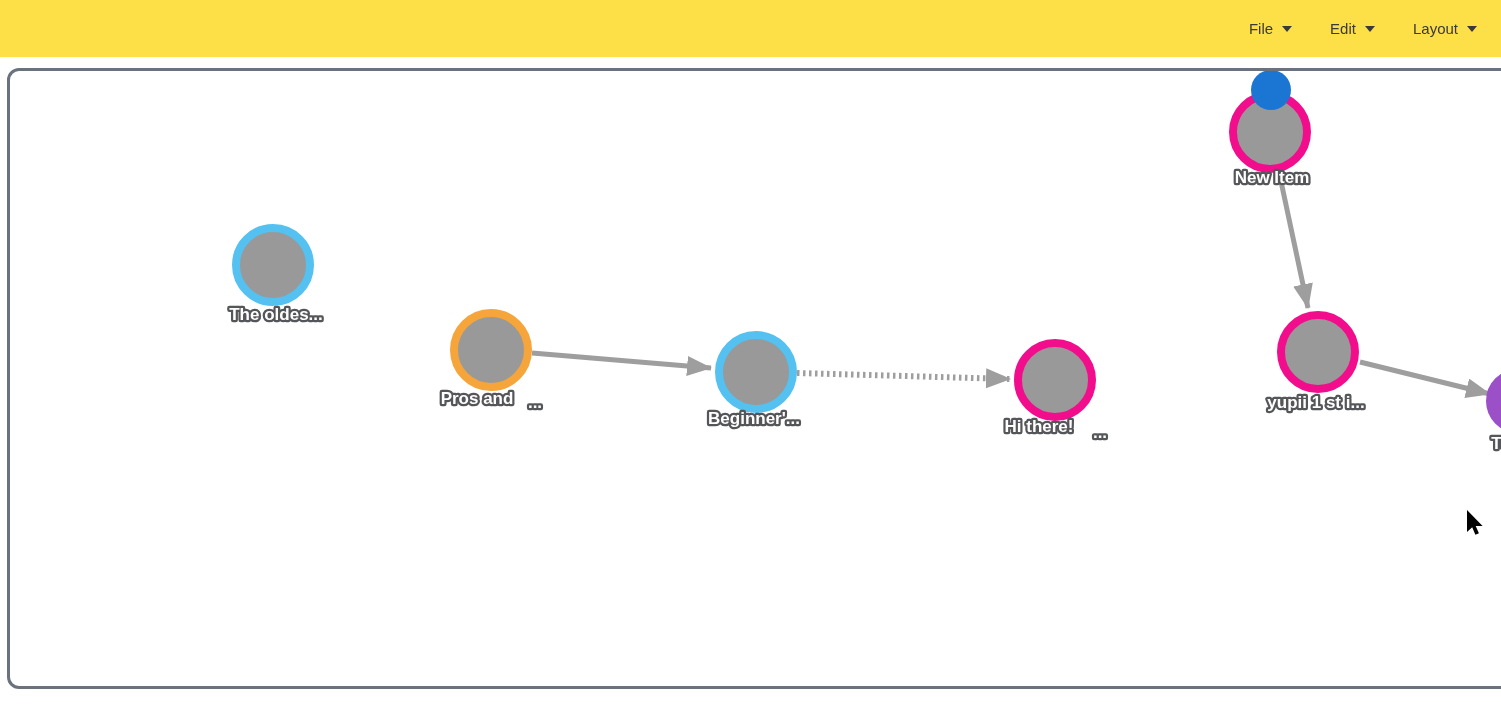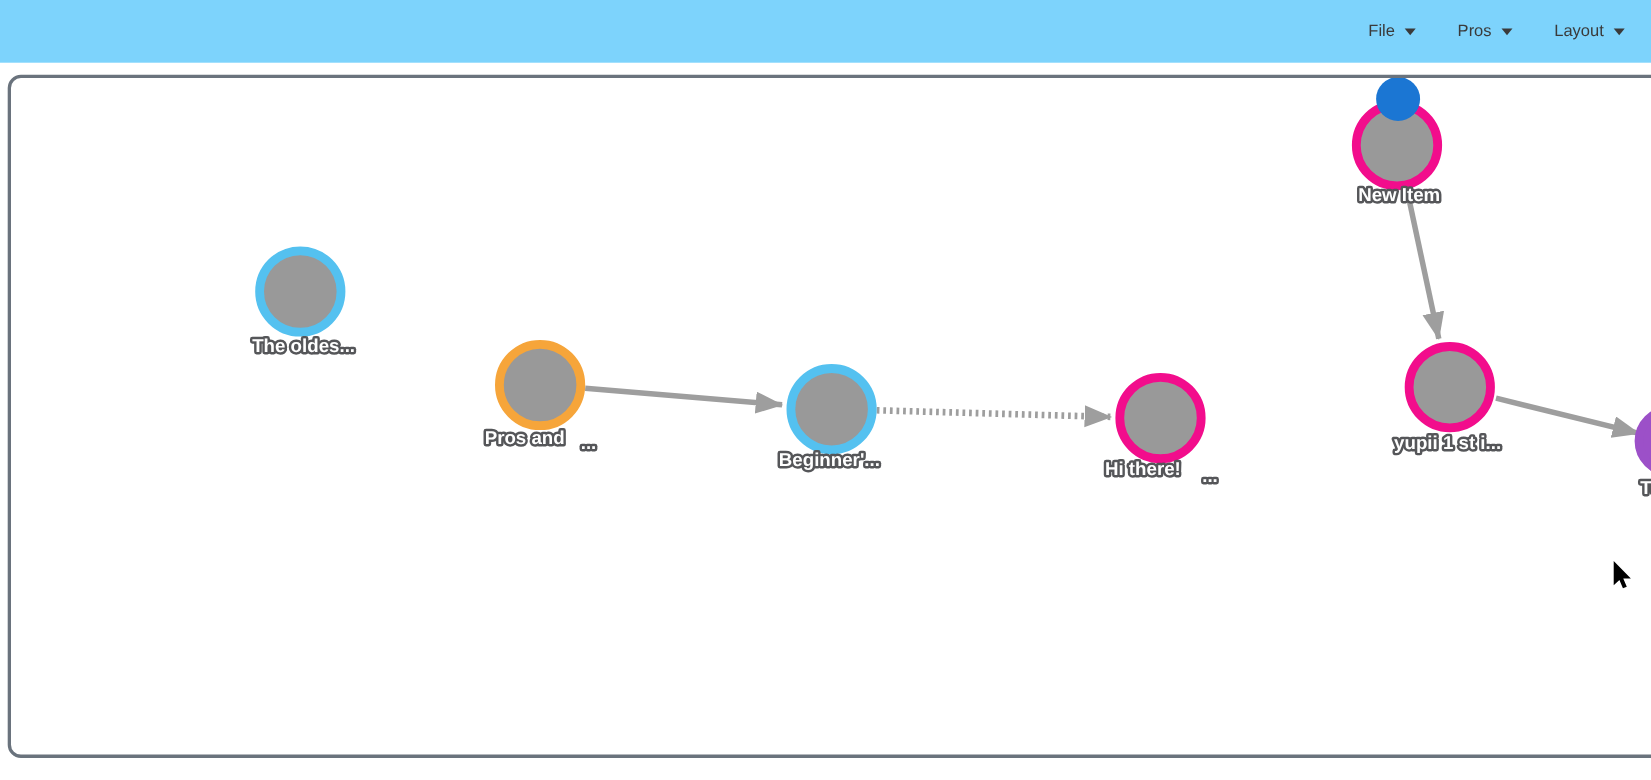--- a/index.html
+++ b/index.html
@@ -12,21 +12,21 @@
     background: #ffffff;
     font-family: "Liberation Sans", sans-serif;
   }
 
   
   .menu-bar {
     position: absolute;
     left: 0; top: 0;
     width: 100%;
     height: 57px;
-    background: #7dd3fc;
+    background: #fde047;
     display: flex;
     align-items: center;
     justify-content: flex-end;
     gap: 38px;
     padding-right: 24px;
     box-sizing: border-box;
   }
   .menu-item {
     display: flex;
     align-items: center;
@@ -89,21 +89,21 @@
 </style>
 </head>
 <body>
 
 <div class="menu-bar">
   <div class="menu-item">
     <span>File</span>
     <span class="caret"></span>
   </div>
   <div class="menu-item">
-    <span>Pros</span>
+    <span>Edit</span>
     <span class="caret"></span>
   </div>
   <div class="menu-item">
     <span>Layout</span>
     <span class="caret"></span>
   </div>
 </div>
 
 <div class="graph-canvas">
   <svg class="graph-svg" width="1540" height="615" viewBox="0 0 1540 615" xmlns="http://www.w3.org/2000/svg">

